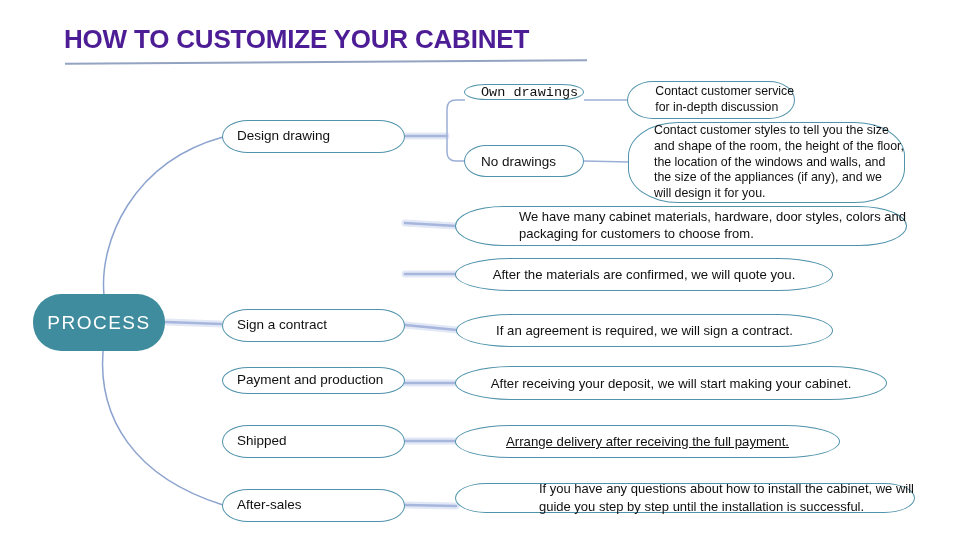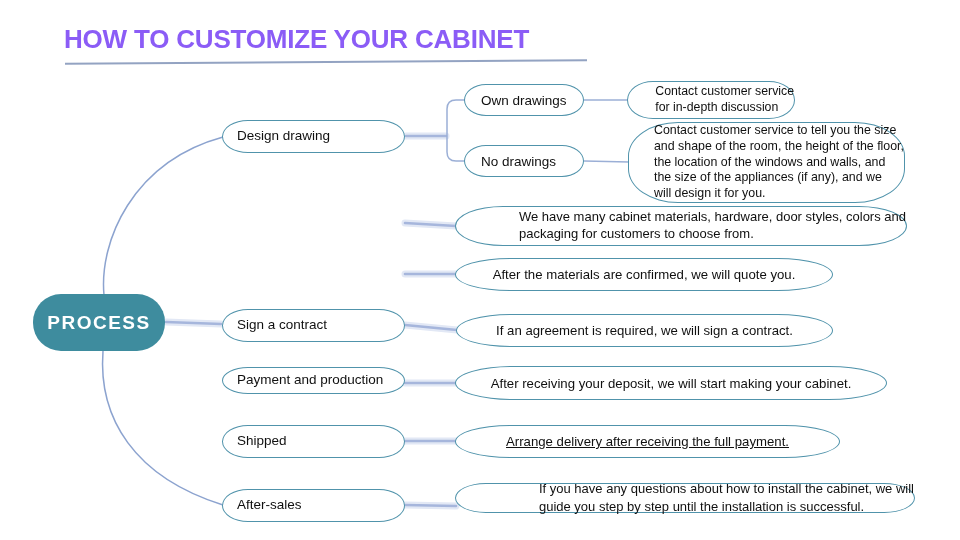--- a/index.html
+++ b/index.html
@@ -8,21 +8,21 @@
     background: #ffffff;
     font-family: "Liberation Sans", sans-serif;
     overflow: hidden;
     position: relative;
   }
   .stage { position: absolute; inset: 0; width: 960px; height: 540px; }
 
   
   .title {
     position: absolute; left: 64px; top: 24px;
-    font-size: 26px; font-weight: 700; color: #8b5cf6;
+    font-size: 26px; font-weight: 700; color: #4c1d95;
     letter-spacing: -0.2px; white-space: nowrap;
   }
   .title-underline {
     position: absolute; left: 65px; top: 61px;
     width: 522px; height: 2px;
     background: #93a3c2;
     transform: rotate(-0.4deg);
   }
 
   
@@ -32,21 +32,21 @@
   .thick-under { fill: none; stroke: #e2e8f5; stroke-width: 7; stroke-linecap: round; }
   .thick-over  { fill: none; stroke: #a6b6dc; stroke-width: 2.6; stroke-linecap: round; }
 
   
   .root-node {
     position: absolute; left: 33px; top: 294px;
     width: 132px; height: 57px;
     background: #3e8c9e;
     border-radius: 28px;
     display: flex; align-items: center; justify-content: center;
-    color: #ffffff; font-size: 19px; font-weight: 700; letter-spacing: 1.5px;
+    color: #ffffff; font-size: 19px; font-weight: 400; letter-spacing: 1.5px;
   }
 
   
   .oval {
     position: absolute;
     background: #ffffff;
     border: 1.4px solid #5093ab;
     display: flex; align-items: center;
     color: #101010;
   }
@@ -54,21 +54,21 @@
   .node .lbl { line-height: 1.25; }
 
   .n-design   { left: 222px; top: 120px; width: 183px; height: 33px; }
   .n-cabinet  { left: 222px; top: 203px; width: 183px; height: 38px; font-size: 13px; }
   .n-quote    { left: 222px; top: 258px; width: 183px; height: 33px; }
   .n-contract { left: 222px; top: 309px; width: 183px; height: 33px; }
   .n-payment  { left: 222px; top: 367px; width: 183px; height: 27px; text-align: center; }
   .n-shipped  { left: 222px; top: 425px; width: 183px; height: 33px; }
   .n-after    { left: 222px; top: 489px; width: 183px; height: 33px; }
 
-  .n-own { left: 464px; top: 84px;  width: 120px; height: 32px; border-radius: 22px / 50%; font-size: 13.5px; padding-left: 16px; }
+  .n-own { left: 464px; top: 84px;  width: 120px; height: 16px; border-radius: 22px / 50%; font-size: 13.5px; padding-left: 16px; font-family: Liberation Mono, monospace; }
   .n-nodr{ left: 464px; top: 145px; width: 120px; height: 32px; border-radius: 22px / 50%; font-size: 13.5px; padding-left: 16px; }
 
   
   .bubble { color: #101010; justify-content: flex-end; }
   .b-contact { left: 627px; top: 81px;  width: 168px; height: 38px; border-radius: 26px / 19px; font-size: 12.3px; padding-left: 15px; }
   .b-nodraw  { left: 628px; top: 122px; width: 277px; height: 81px; border-radius: 50px / 34px; font-size: 12.4px; padding-left: 18px; }
   .b-material{ left: 455px; top: 206px; width: 452px; height: 40px; border-radius: 48px / 50%; font-size: 13px;   padding-left: 23px; }
   .b-quote   { left: 455px; top: 258px; width: 378px; height: 33px; border-radius: 55px / 50%; font-size: 13.2px; justify-content: center; }
   .b-contract{ left: 456px; top: 314px; width: 377px; height: 33px; border-radius: 55px / 50%; font-size: 13.2px; justify-content: center; }
   .b-payment { left: 455px; top: 366px; width: 432px; height: 34px; border-radius: 58px / 50%; font-size: 13.2px; justify-content: center; }
@@ -141,21 +141,21 @@
   </div>
   <div class="oval n-nodr">
     <span class="lbl">No drawings</span>
   </div>
 
   <div class="oval bubble b-contact">
     <span class="preline">Contact customer service
 for in-depth discussion</span>
   </div>
   <div class="oval bubble b-nodraw">
-    <span class="preline">Contact customer service to tell you the size
+    <span class="preline">Contact customer styles to tell you the size
 and shape of the room, the height of the floor,
 the location of the windows and walls, and
 the size of the appliances (if any), and we
 will design it for you.</span>
   </div>
   <div class="oval bubble b-material">
     <span class="preline">We have many cabinet materials, hardware, door styles, colors and
 packaging for customers to choose from.</span>
   </div>
   <div class="oval bubble b-quote">

